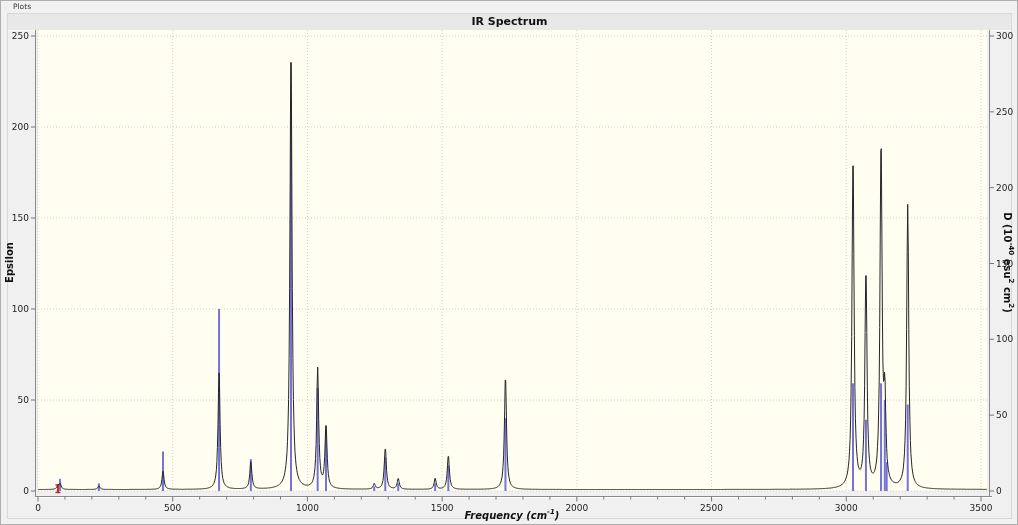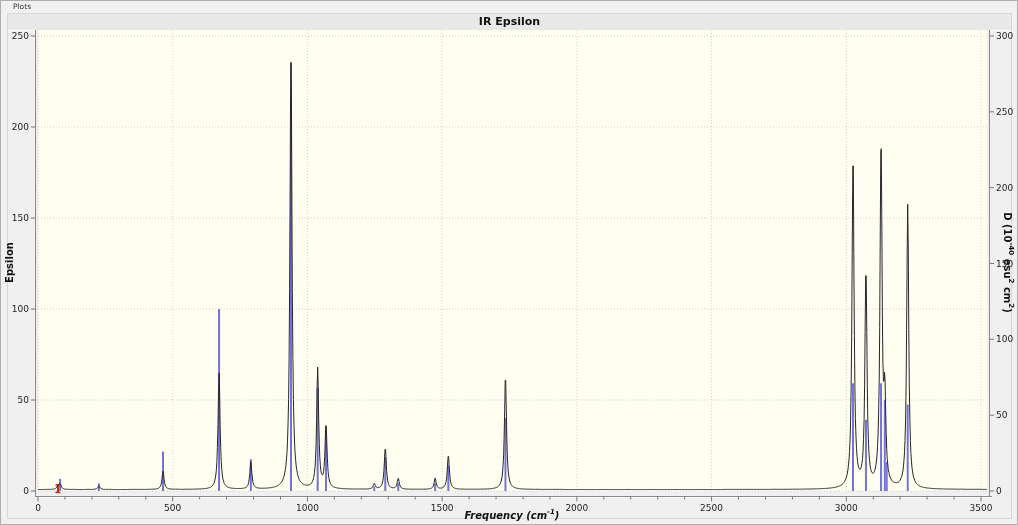--- a/index.html
+++ b/index.html
@@ -31,21 +31,21 @@
 </style>
 </head>
 <body>
 
 <div class="titlebar">
   <span>Plots</span>
 </div>
 
 <div class="widget">
   <div class="title-strip">
-    <span>IR Epsilon</span>
+    <span>IR Spectrum</span>
   </div>
 </div>
 
 <svg id="chart-svg" viewBox="0 0 1018 525">
     <rect x="37" y="29" width="949" height="461" fill="#fffef0"></rect>
     <line x1="37" y1="29" x2="37" y2="490" stroke="#d4d4c6" stroke-width="1" stroke-dasharray="1,2"></line>
     <line x1="171.7142857142857" y1="29" x2="171.7142857142857" y2="490" stroke="#d4d4c6" stroke-width="1" stroke-dasharray="1,2"></line>
     <line x1="306.4285714285714" y1="29" x2="306.4285714285714" y2="490" stroke="#d4d4c6" stroke-width="1" stroke-dasharray="1,2"></line>
     <line x1="441.1428571428571" y1="29" x2="441.1428571428571" y2="490" stroke="#d4d4c6" stroke-width="1" stroke-dasharray="1,2"></line>
     <line x1="575.8571428571428" y1="29" x2="575.8571428571428" y2="490" stroke="#d4d4c6" stroke-width="1" stroke-dasharray="1,2"></line>

